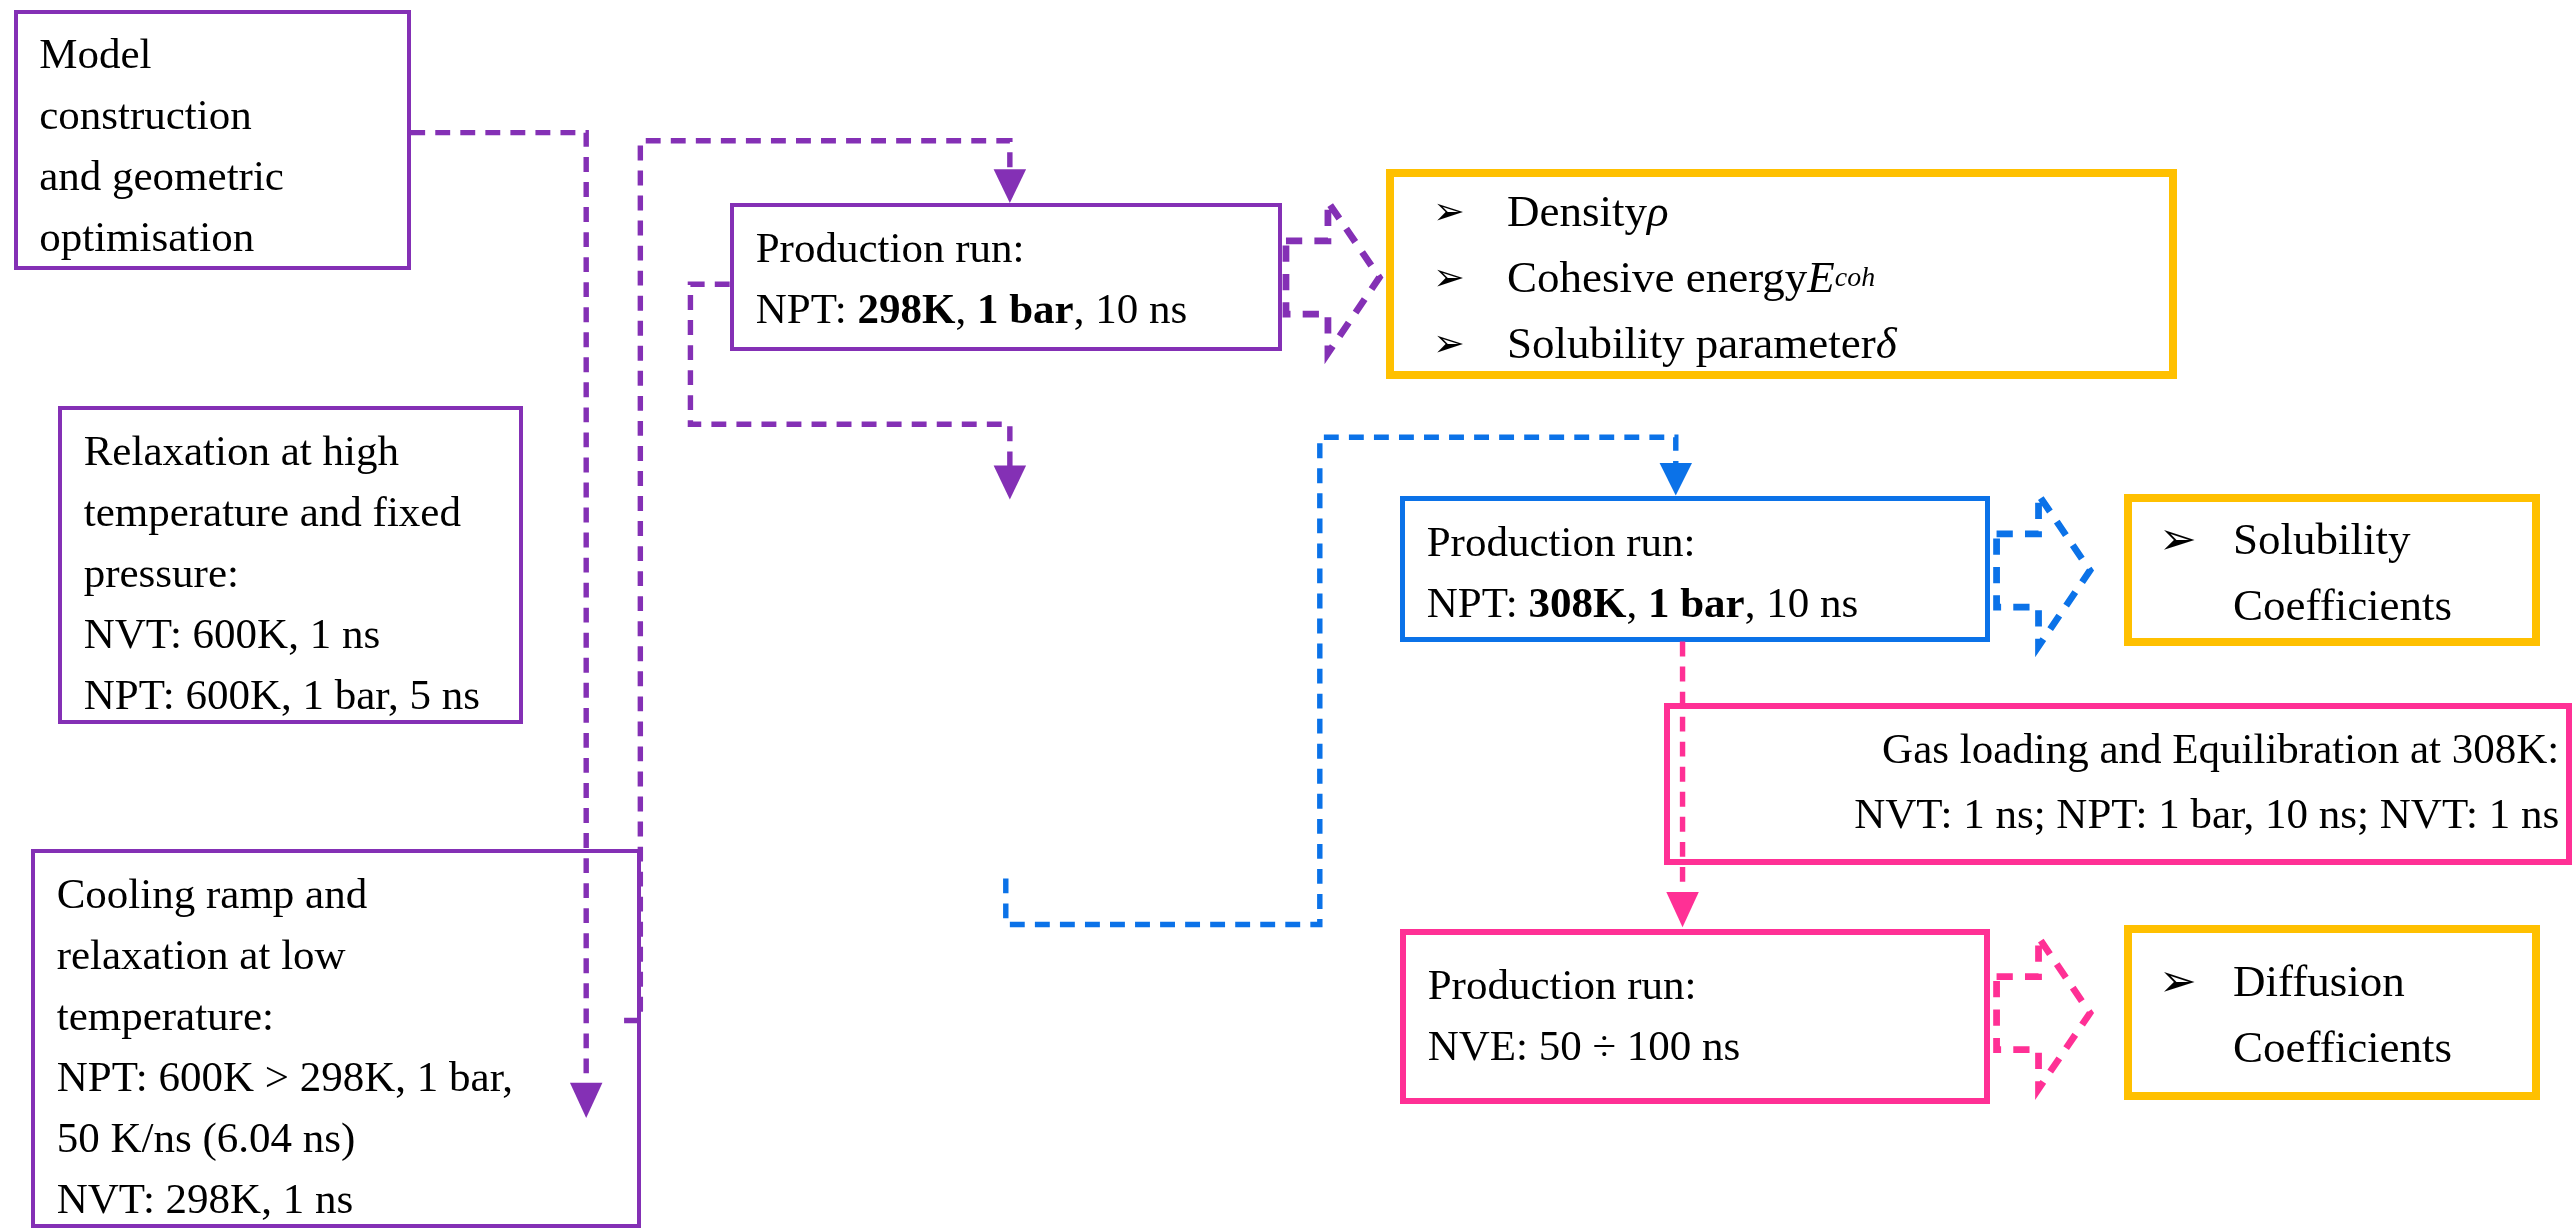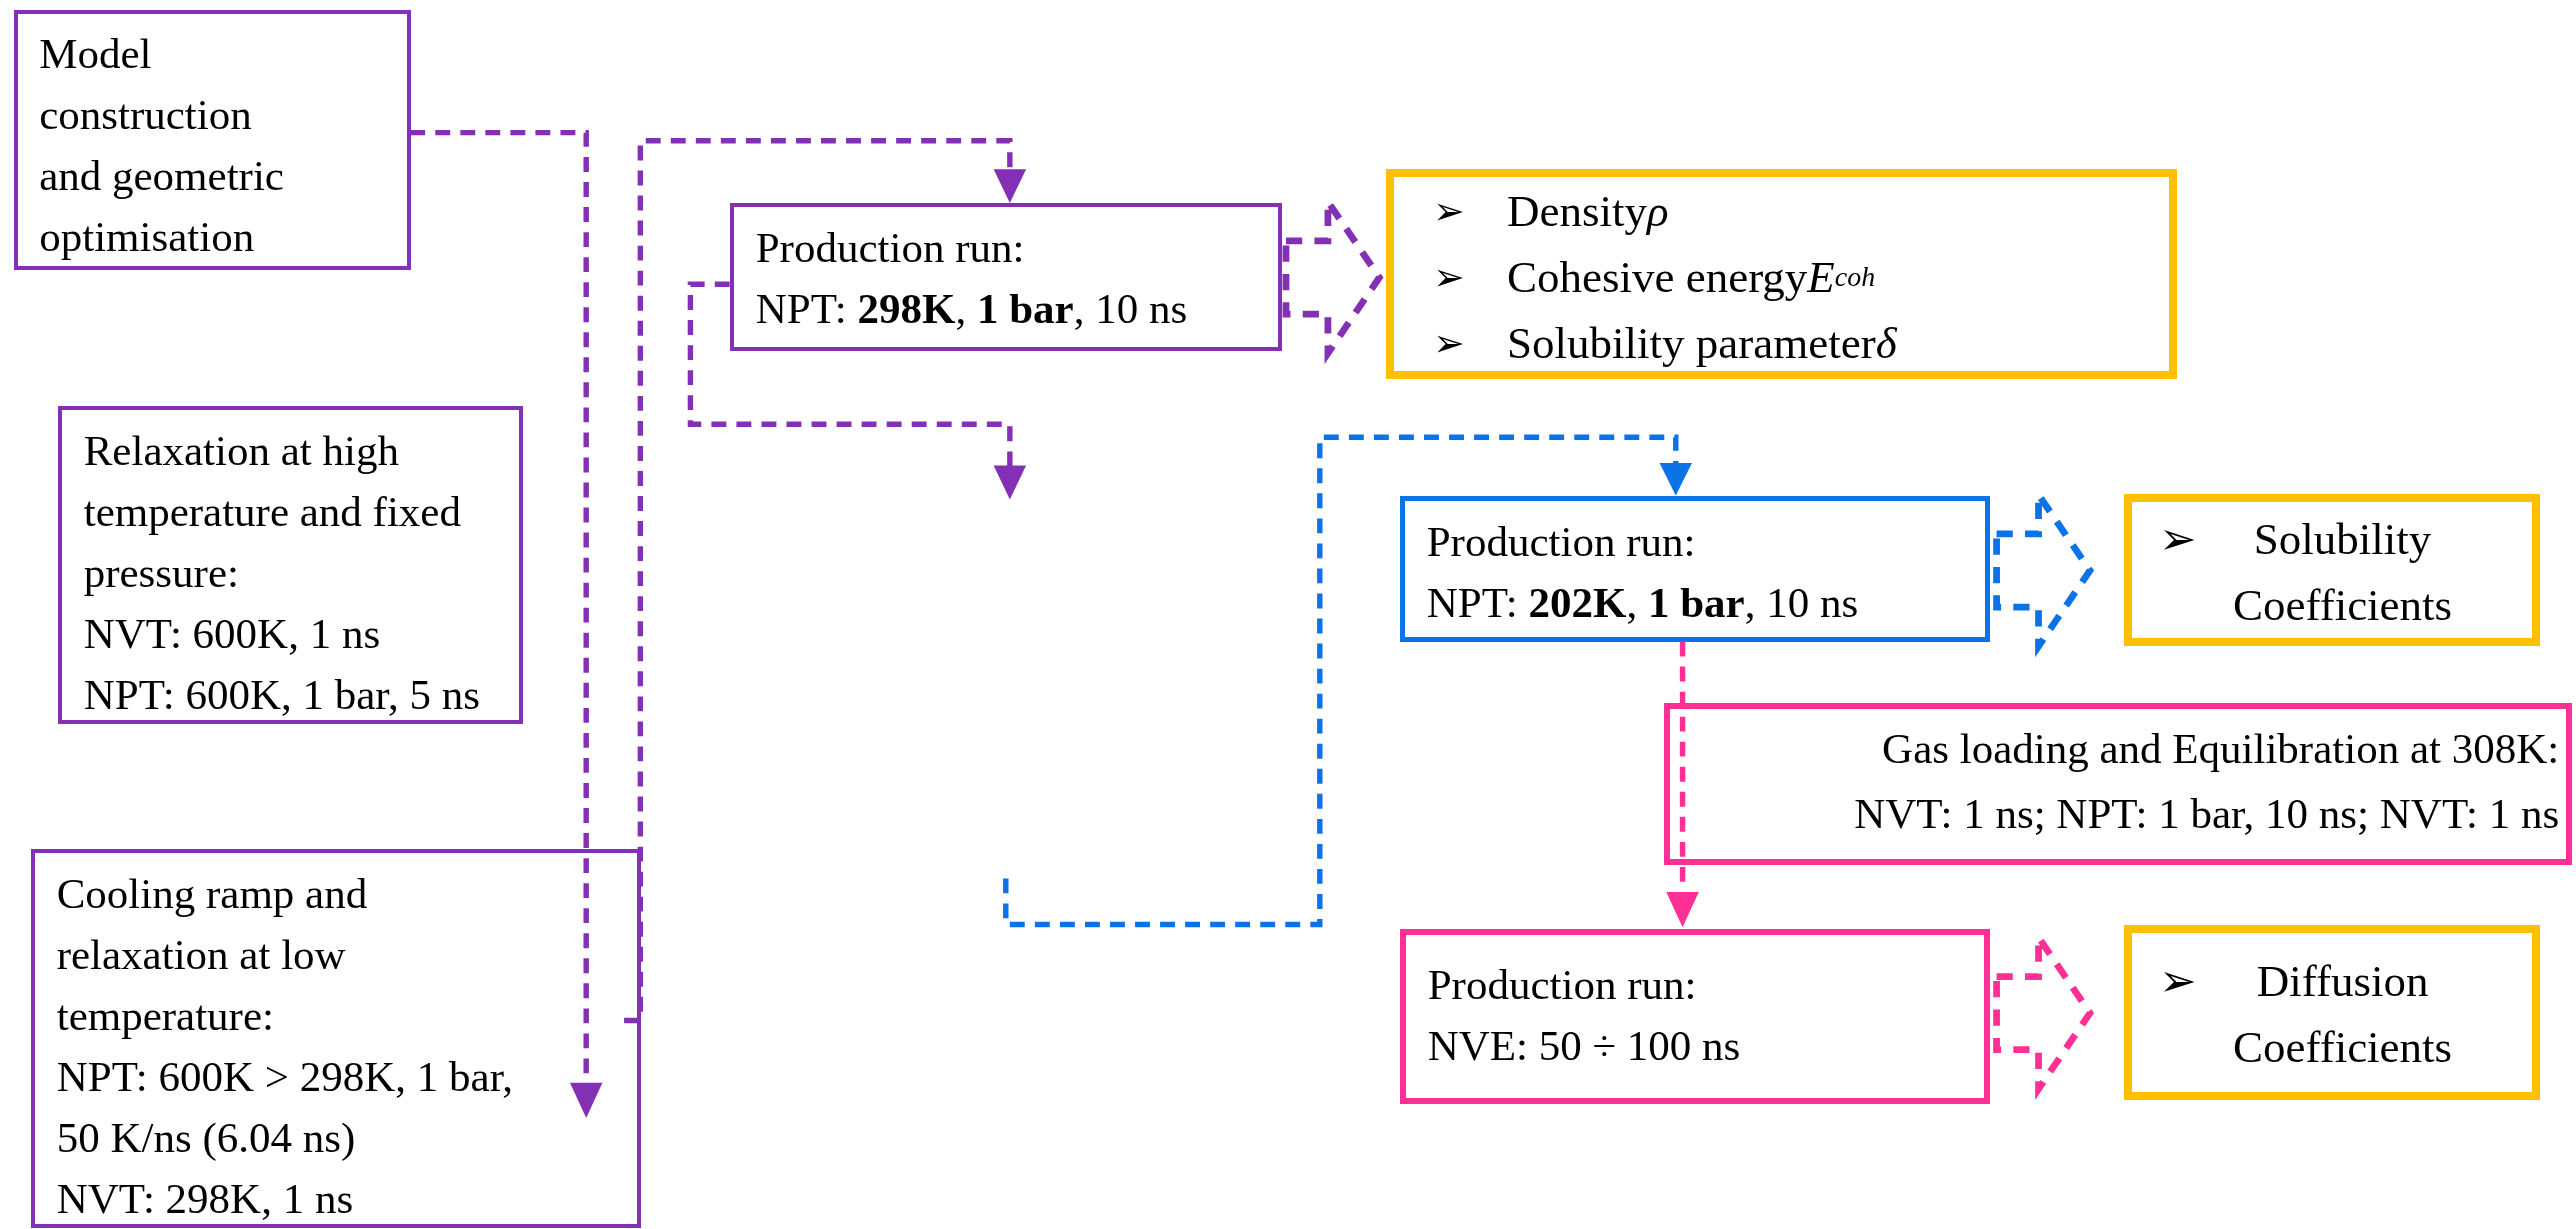--- a/index.html
+++ b/index.html
@@ -35,21 +35,21 @@
   .pad{padding:9.5px 6.8px 0 21.7px;}
   .b{font-weight:bold;}
   .goldtxt .ln{font-size:45px;line-height:66px;}
   .bullet{
     display:inline-block;
     width:74px;
     font-size:38px;
     flex:0 0 74px;
   }
   .brow{display:flex;align-items:flex-start;}
-  .bcol .ln{white-space:nowrap;text-align:center;}
+  .bcol .ln{white-space:nowrap;}
   sub{font-size:0.62em;}
   svg.overlay{
     position:absolute;left:0;top:0;
     pointer-events:none;
   }
   .conn{fill:none;stroke-width:8;stroke-dasharray:22 15;}
   .blk{fill:none;stroke-width:10;stroke-dasharray:24 18;}
 </style>
 </head>
 <body>
@@ -103,21 +103,21 @@
       <span class="bullet">➢</span>
       <span>Solubility parameter </span>
       <i>δ</i>
     </div>
   </div>
 
 
   <div class="bx blue pad" style="left:1400px;top:496px;width:590px;height:146px;">
     <div class="ln">Production run:</div>
     <div class="ln">
-      <span>NPT: </span><span class="b">202K</span><span>, </span><span class="b">1 bar</span><span>, 10 ns</span>
+      <span>NPT: </span><span class="b">308K</span><span>, </span><span class="b">1 bar</span><span>, 10 ns</span>
     </div>
   </div>
 
   <div class="bx gold goldtxt" style="left:2124px;top:494px;width:416px;height:152px;padding:4.1px 4.1px 0 27px;">
     <div class="brow">
       <span class="bullet ln">➢</span>
       <span class="bcol">
         <div class="ln">Solubility</div>
         <div class="ln">Coefficients</div>
       </span>

